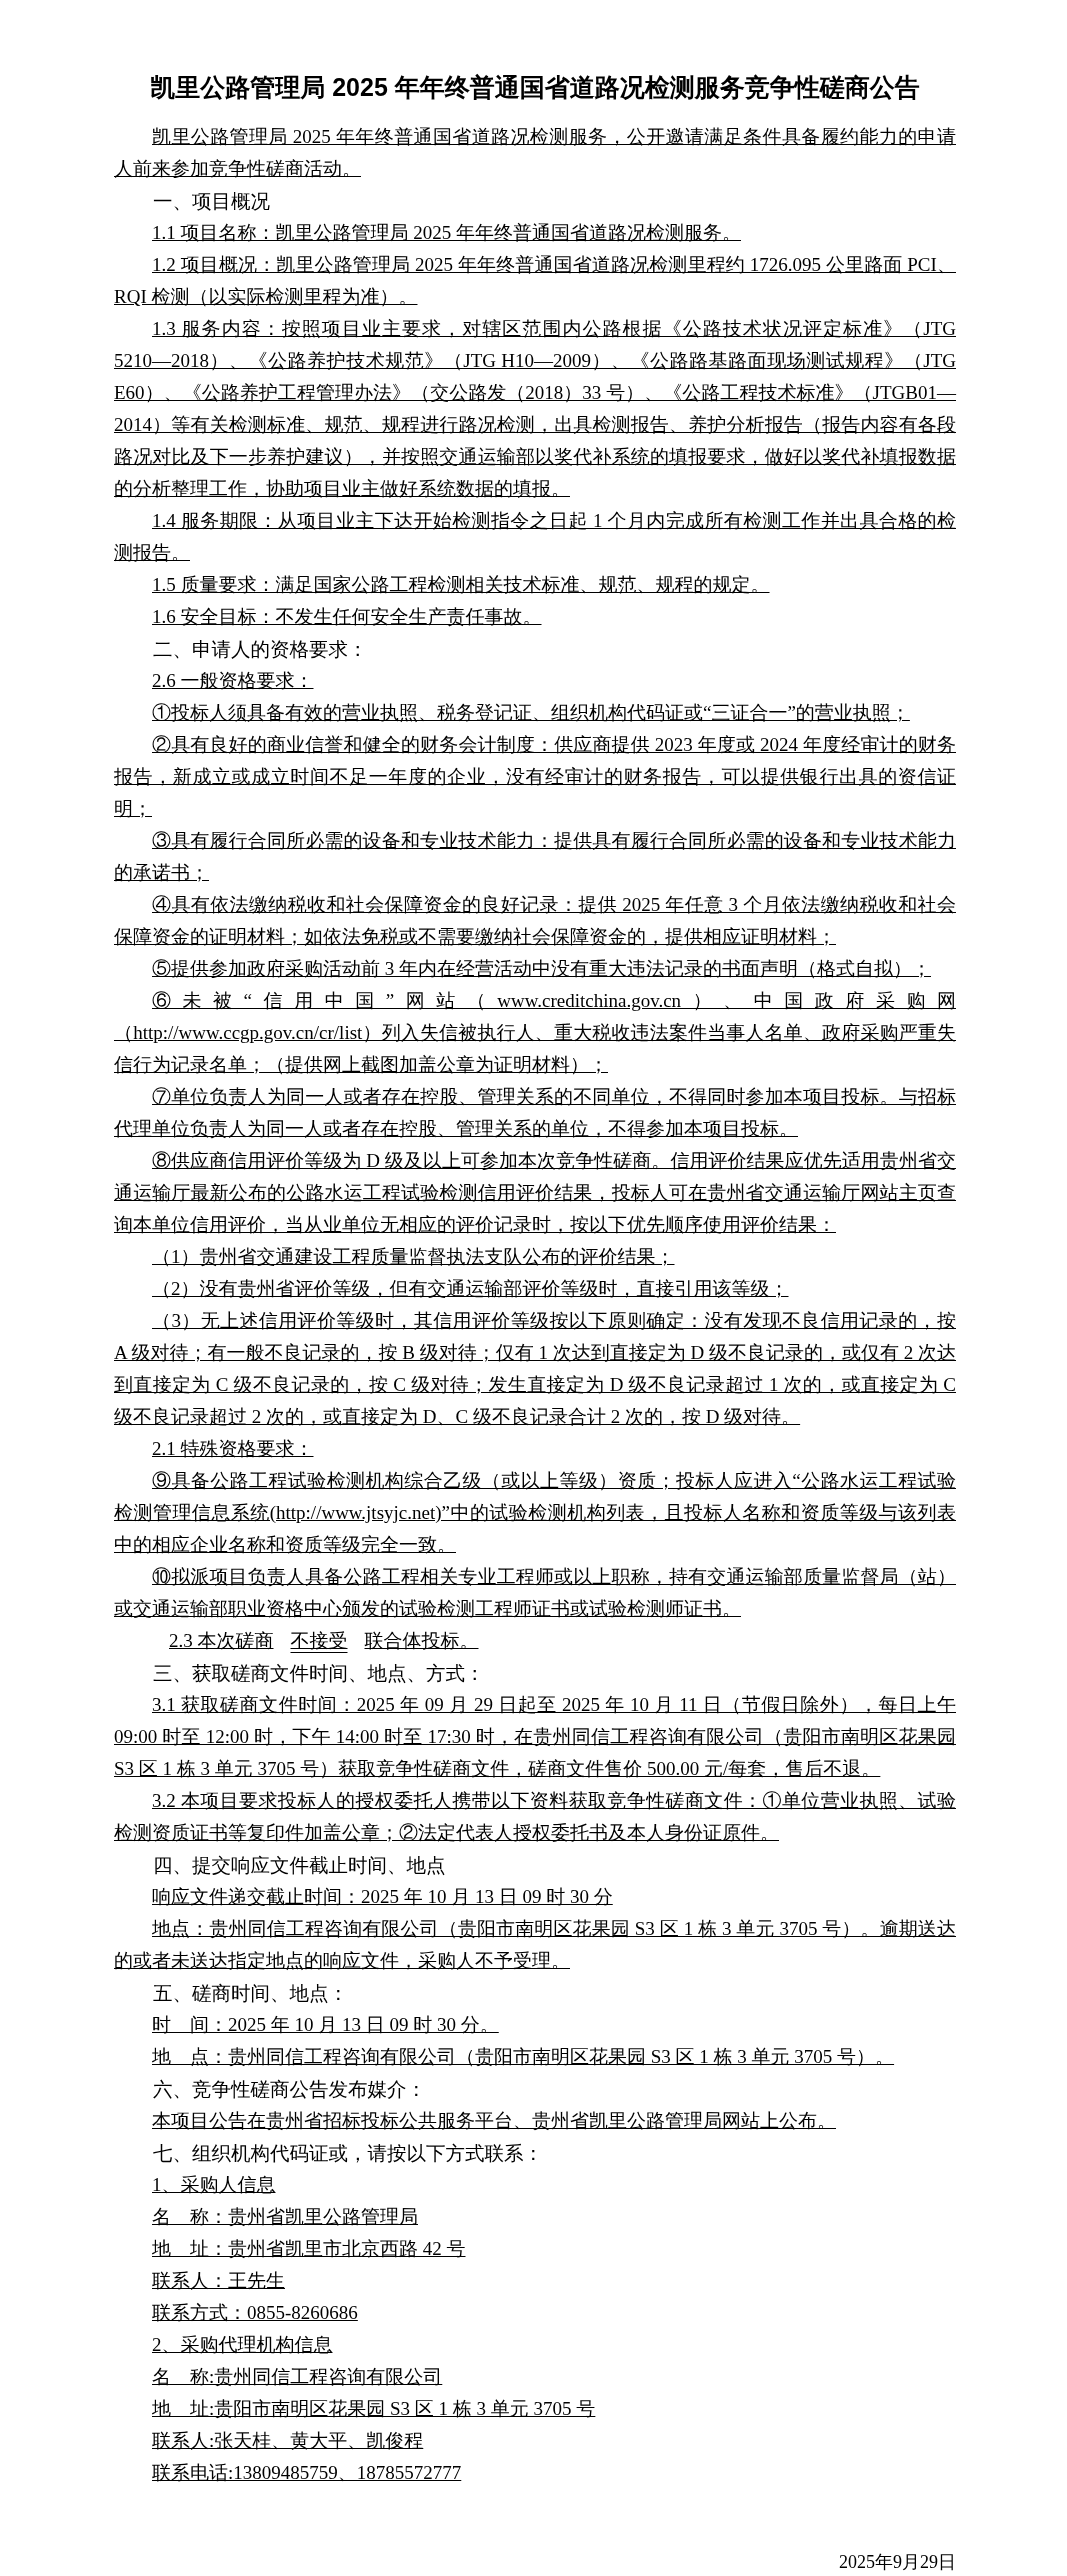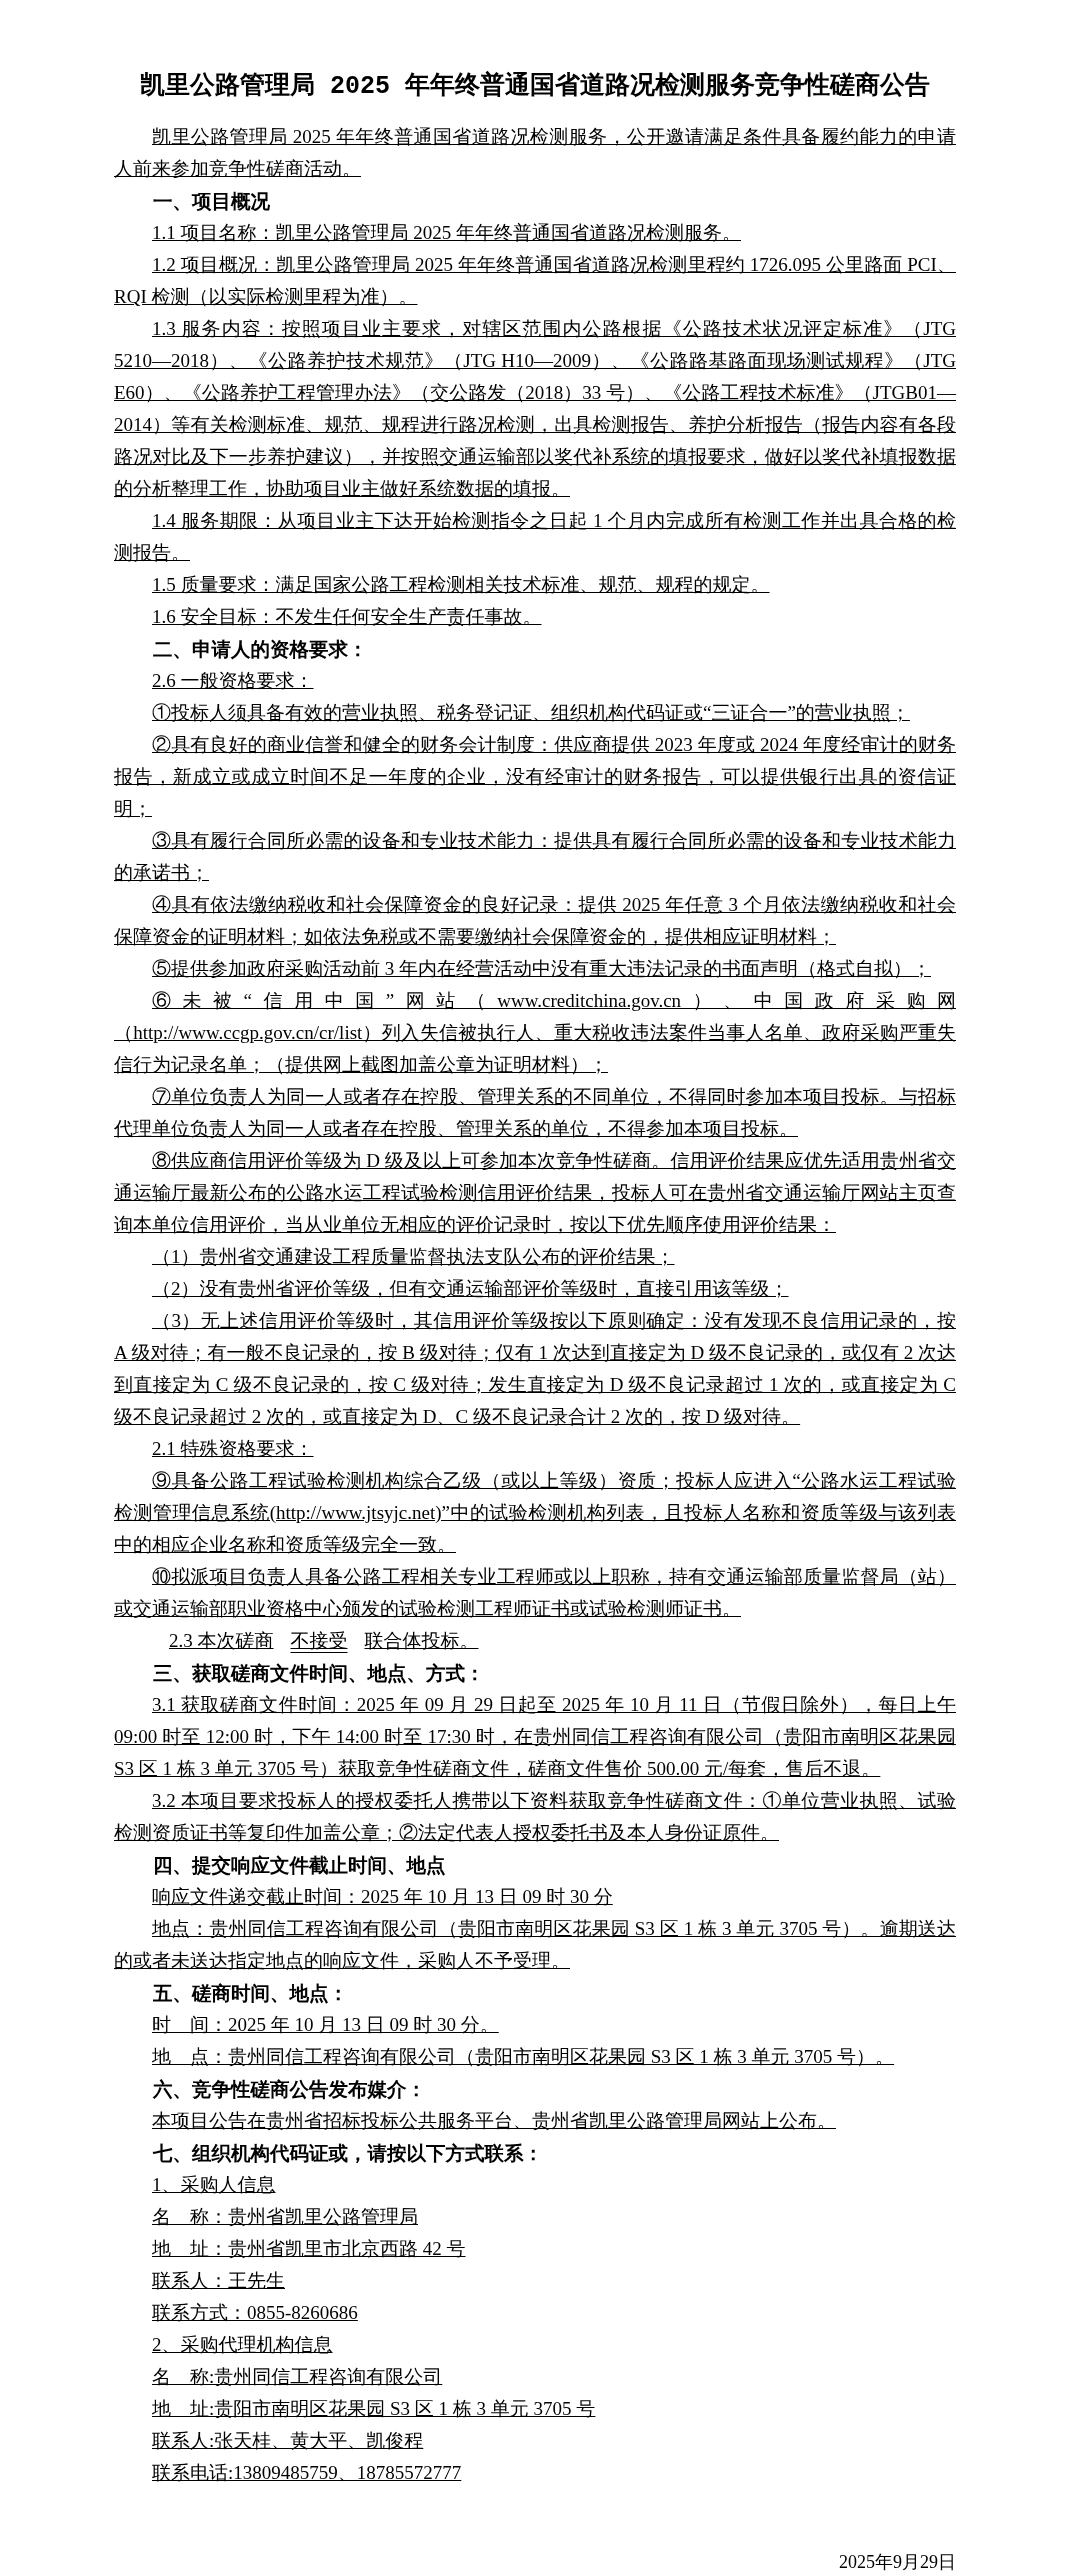--- a/index.html
+++ b/index.html
@@ -10,31 +10,31 @@
     min-height: 2576px;
     margin: 0 auto;
     background: #ffffff;
     color: #000000;
     padding: 69px 112px 54px 114px;
     font-family: "Liberation Serif", "DejaVu Serif", serif;
     font-size: 19px;
     line-height: 32px;
   }
   .doc-title {
-    font-family: Liberation Mono, monospace;
+    font-family: Liberation Sans, sans-serif;
     font-size: 25px;
     font-weight: 700;
     text-align: center;
     line-height: 36px;
     margin: 0 0 16px 0;
   }
   .sec-heading {
     font-family: "Liberation Sans", "DejaVu Sans", sans-serif;
     font-size: 19.5px;
-    font-weight: 700;
+    font-weight: 400;
     margin: 0;
     text-indent: 2em;
     line-height: 32px;
   }
   p.para {
     margin: 0;
     text-indent: 2em;
     text-align: justify;
     text-decoration: underline;
   }

